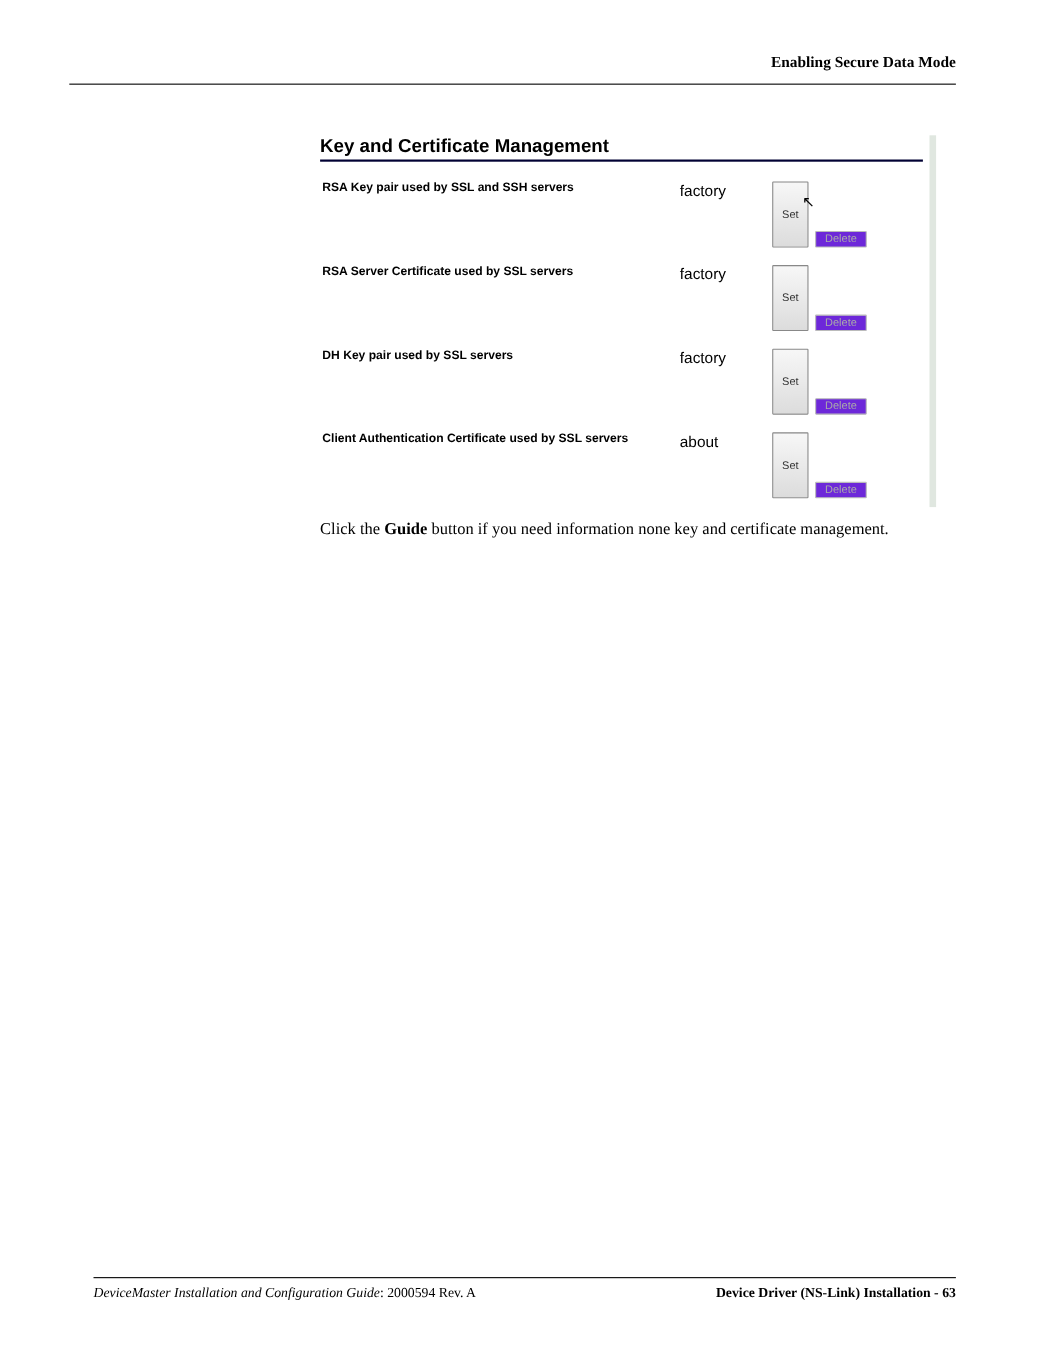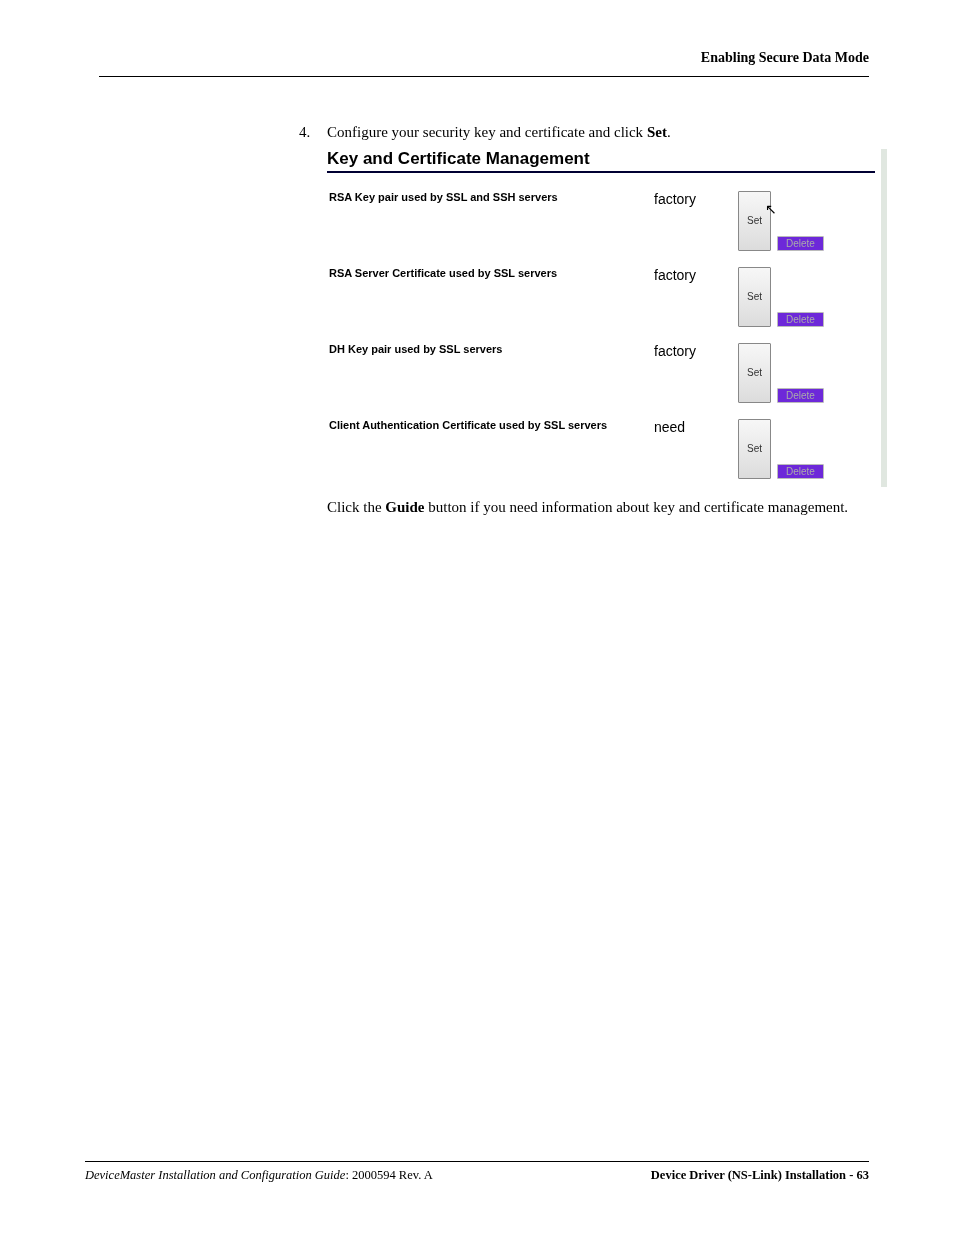--- a/index.html
+++ b/index.html
@@ -7,21 +7,21 @@
     padding: 0;
     background: #fff;
     font-family: Georgia, "Times New Roman", serif;
     color: #000;
   }
   .page {
     width: 954px;
     height: 1235px;
     position: relative;
     box-sizing: border-box;
-    padding: 50px 85px 50px 99px;
+    padding: 50px 85px 50px 63px;
   }
   .header-area {
     position: relative;
     height: 22px;
   }
   .header-right {
     position: absolute;
     right: 0;
     top: 0;
     font-family: Georgia, "Times New Roman", serif;
@@ -148,23 +148,20 @@
 <body>
 
 <div class="page">
 
   <div class="header-area">
     <div class="header-right">Enabling Secure Data Mode</div>
   </div>
   <hr class="header-rule">
 
   <div class="content">
-    <div class="step-line">
-      <span class="step-num">4.</span><span>Configure your security key and certificate and click </span><b>Set</b><span>.</span>
-    </div>
 
     <div class="panel-wrap">
       <div class="panel">
         <div class="panel-title">Key and Certificate Management</div>
 
         <div class="krow" style="position:relative;">
           <div class="klabel">RSA Key pair used by SSL and SSH servers</div>
           <div class="kval">factory</div>
           <button class="kbtn">Set</button>
           <button class="kbtn disabled">Delete</button>
@@ -180,29 +177,29 @@
 
         <div class="krow">
           <div class="klabel">DH Key pair used by SSL servers</div>
           <div class="kval">factory</div>
           <button class="kbtn">Set</button>
           <button class="kbtn disabled">Delete</button>
         </div>
 
         <div class="krow">
           <div class="klabel">Client Authentication Certificate used by SSL servers</div>
-          <div class="kval">need</div>
+          <div class="kval">about</div>
           <button class="kbtn">Set</button>
           <button class="kbtn disabled">Delete</button>
         </div>
       </div>
     </div>
 
     <div class="after-text">
-      <span>Click the </span><b>Guide</b><span> button if you need information about key and certificate management.</span>
+      <span>Click the </span><b>Guide</b><span> button if you need information none key and certificate management.</span>
     </div>
   </div>
 
   <div class="footer">
     <hr class="footer-rule">
     <div class="footer-line">
       <div class="footer-left">
         <span>DeviceMaster Installation and Configuration Guide</span><span class="revnum">: 2000594 Rev. A</span>
       </div>
       <div class="footer-right">Device Driver (NS-Link) Installation  - 63</div>

